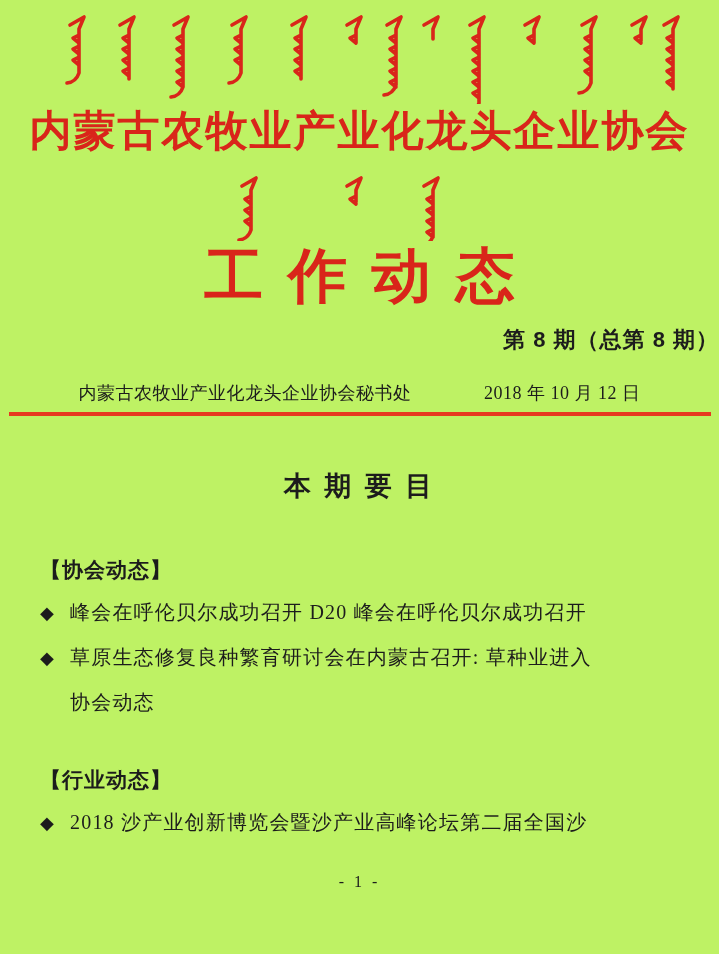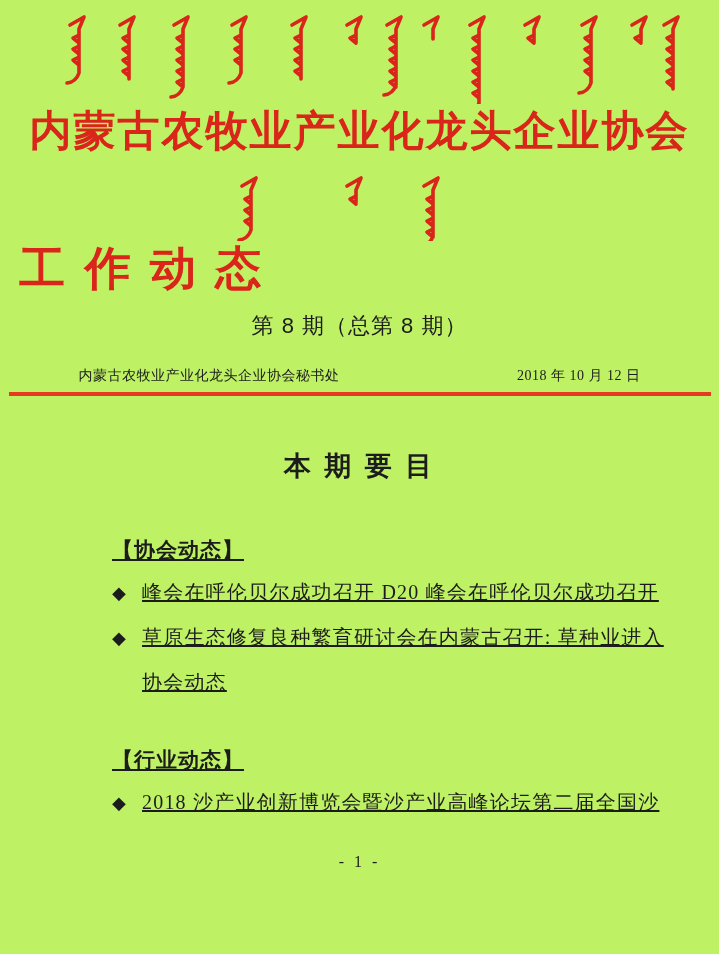--- a/index.html
+++ b/index.html
@@ -21,60 +21,61 @@
     text-align: center;
     color: #d9251a;
     font-size: 42px;
     font-weight: bold;
     letter-spacing: 2px;
     line-height: 1.22;
     white-space: nowrap;
   }
   .newsletter-title {
     margin-top: 2px;
+    text-align: center;
     color: #d9251a;
-    font-size: 46px;
+    font-size: 59px;
     font-weight: bold;
     line-height: 1.12;
     letter-spacing: 0.42em;
     padding-left: 0.42em;
     white-space: nowrap;
   }
   .issue-line {
     margin-top: 16px;
-    text-align: center;
+    text-align: right;
     font-size: 22px;
-    font-weight: normal;
+    font-weight: bold;
     font-family: "Liberation Sans", "DejaVu Sans", sans-serif;
     letter-spacing: 1px;
   }
   .pub-row {
     width: 562px;
     margin: 26px auto 0 auto;
     display: flex;
     justify-content: space-between;
     align-items: baseline;
-    font-size: 14px;
+    font-size: 18px;
     letter-spacing: 0.5px;
   }
   .red-rule {
     width: 702px;
     height: 4px;
     background: #e63a20;
     margin: 7px auto 0 auto;
   }
   .toc-title {
     margin-top: 52px;
     text-align: center;
     font-size: 27px;
     font-weight: bold;
     font-family: "Liberation Sans", "DejaVu Sans", sans-serif;
     letter-spacing: 3px;
   }
-  .content { padding-left: 112px; padding-right: 52px; text-decoration: underline; }
+  .content { padding-left: 40px; padding-right: 52px; }
   .section-heading {
     font-size: 21px;
     font-weight: bold;
     font-family: "Liberation Sans", "DejaVu Sans", sans-serif;
     margin: 52px 0 6px 0;
     letter-spacing: 1px;
   }
   .section-2 .section-heading { margin-top: 42px; }
   .toc-item {
     font-size: 20px;

